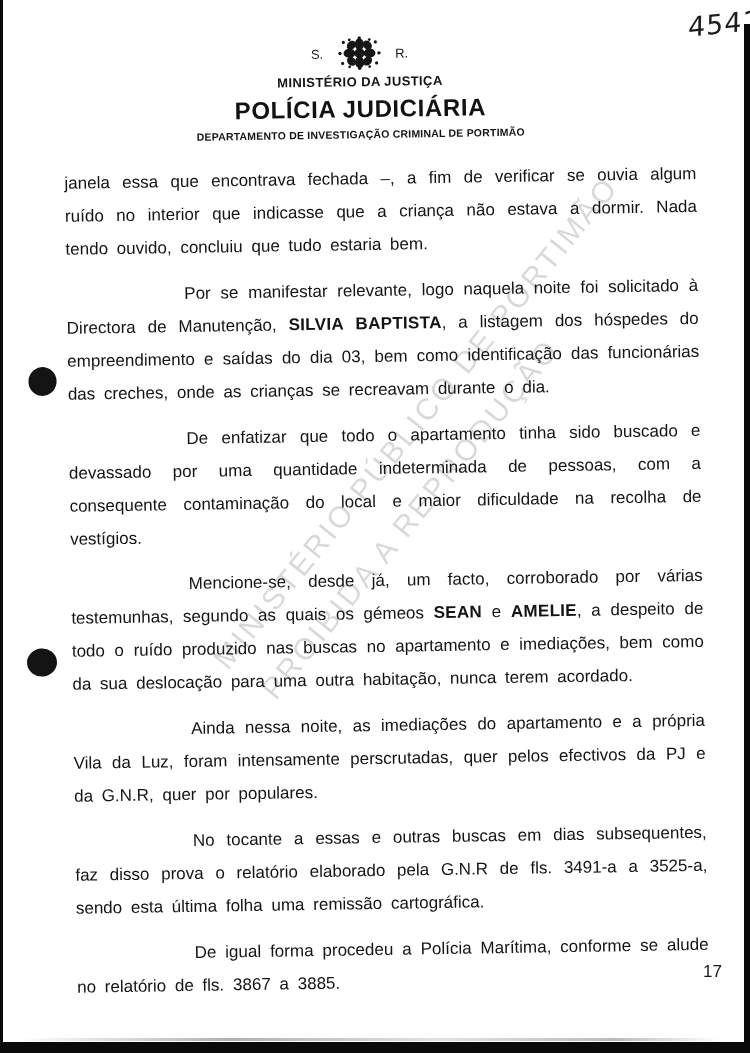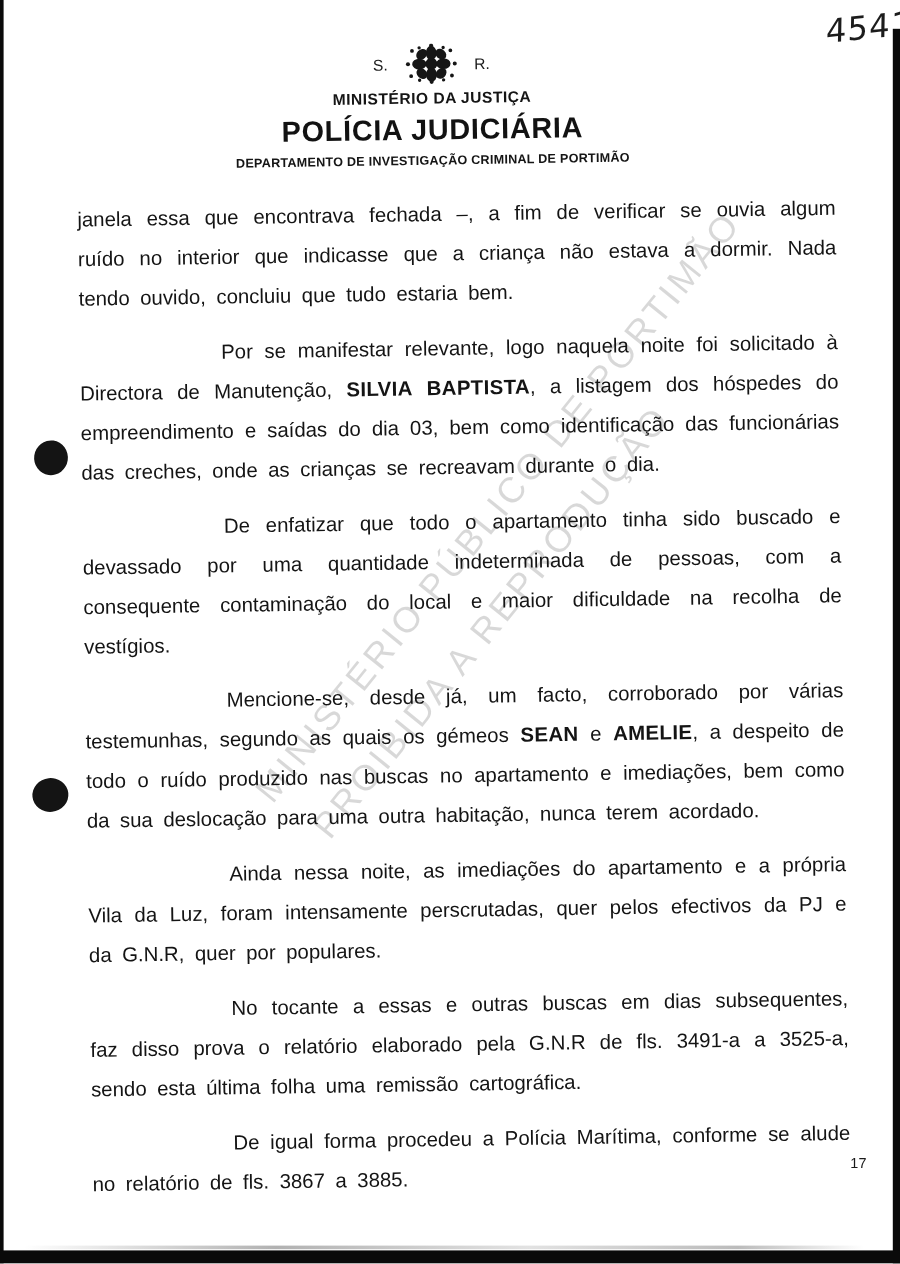--- a/index.html
+++ b/index.html
@@ -49,21 +49,21 @@
   
   .body-text{margin-top:22px;padding-left:68px;padding-right:50px;}
   .body-text p{
     margin:0 0 13px 0;
     font-size:17px;line-height:33px;
     text-align:justify;text-indent:118px;
     word-spacing:4px;color:#141414;
   }
   .body-text p.no-indent{text-indent:0;}
   .body-text b{font-weight:bold;letter-spacing:0.3px;}
-  .page-number{position:absolute;right:28px;top:962px;font-size:12px;color:#1a1a1a;}
+  .page-number{position:absolute;right:28px;top:962px;font-size:17px;color:#1a1a1a;}
   .emblem-svg{display:block;}
 </style>
 </head>
 <body>
 
 <div>
 
   <div>
     <div class="wm-line wm-line1">MINISTÉRIO PÚBLICO DE PORTIMÃO</div>
     <div class="wm-line wm-line2">PROIBIDA A REPRODUÇÃO</div>

